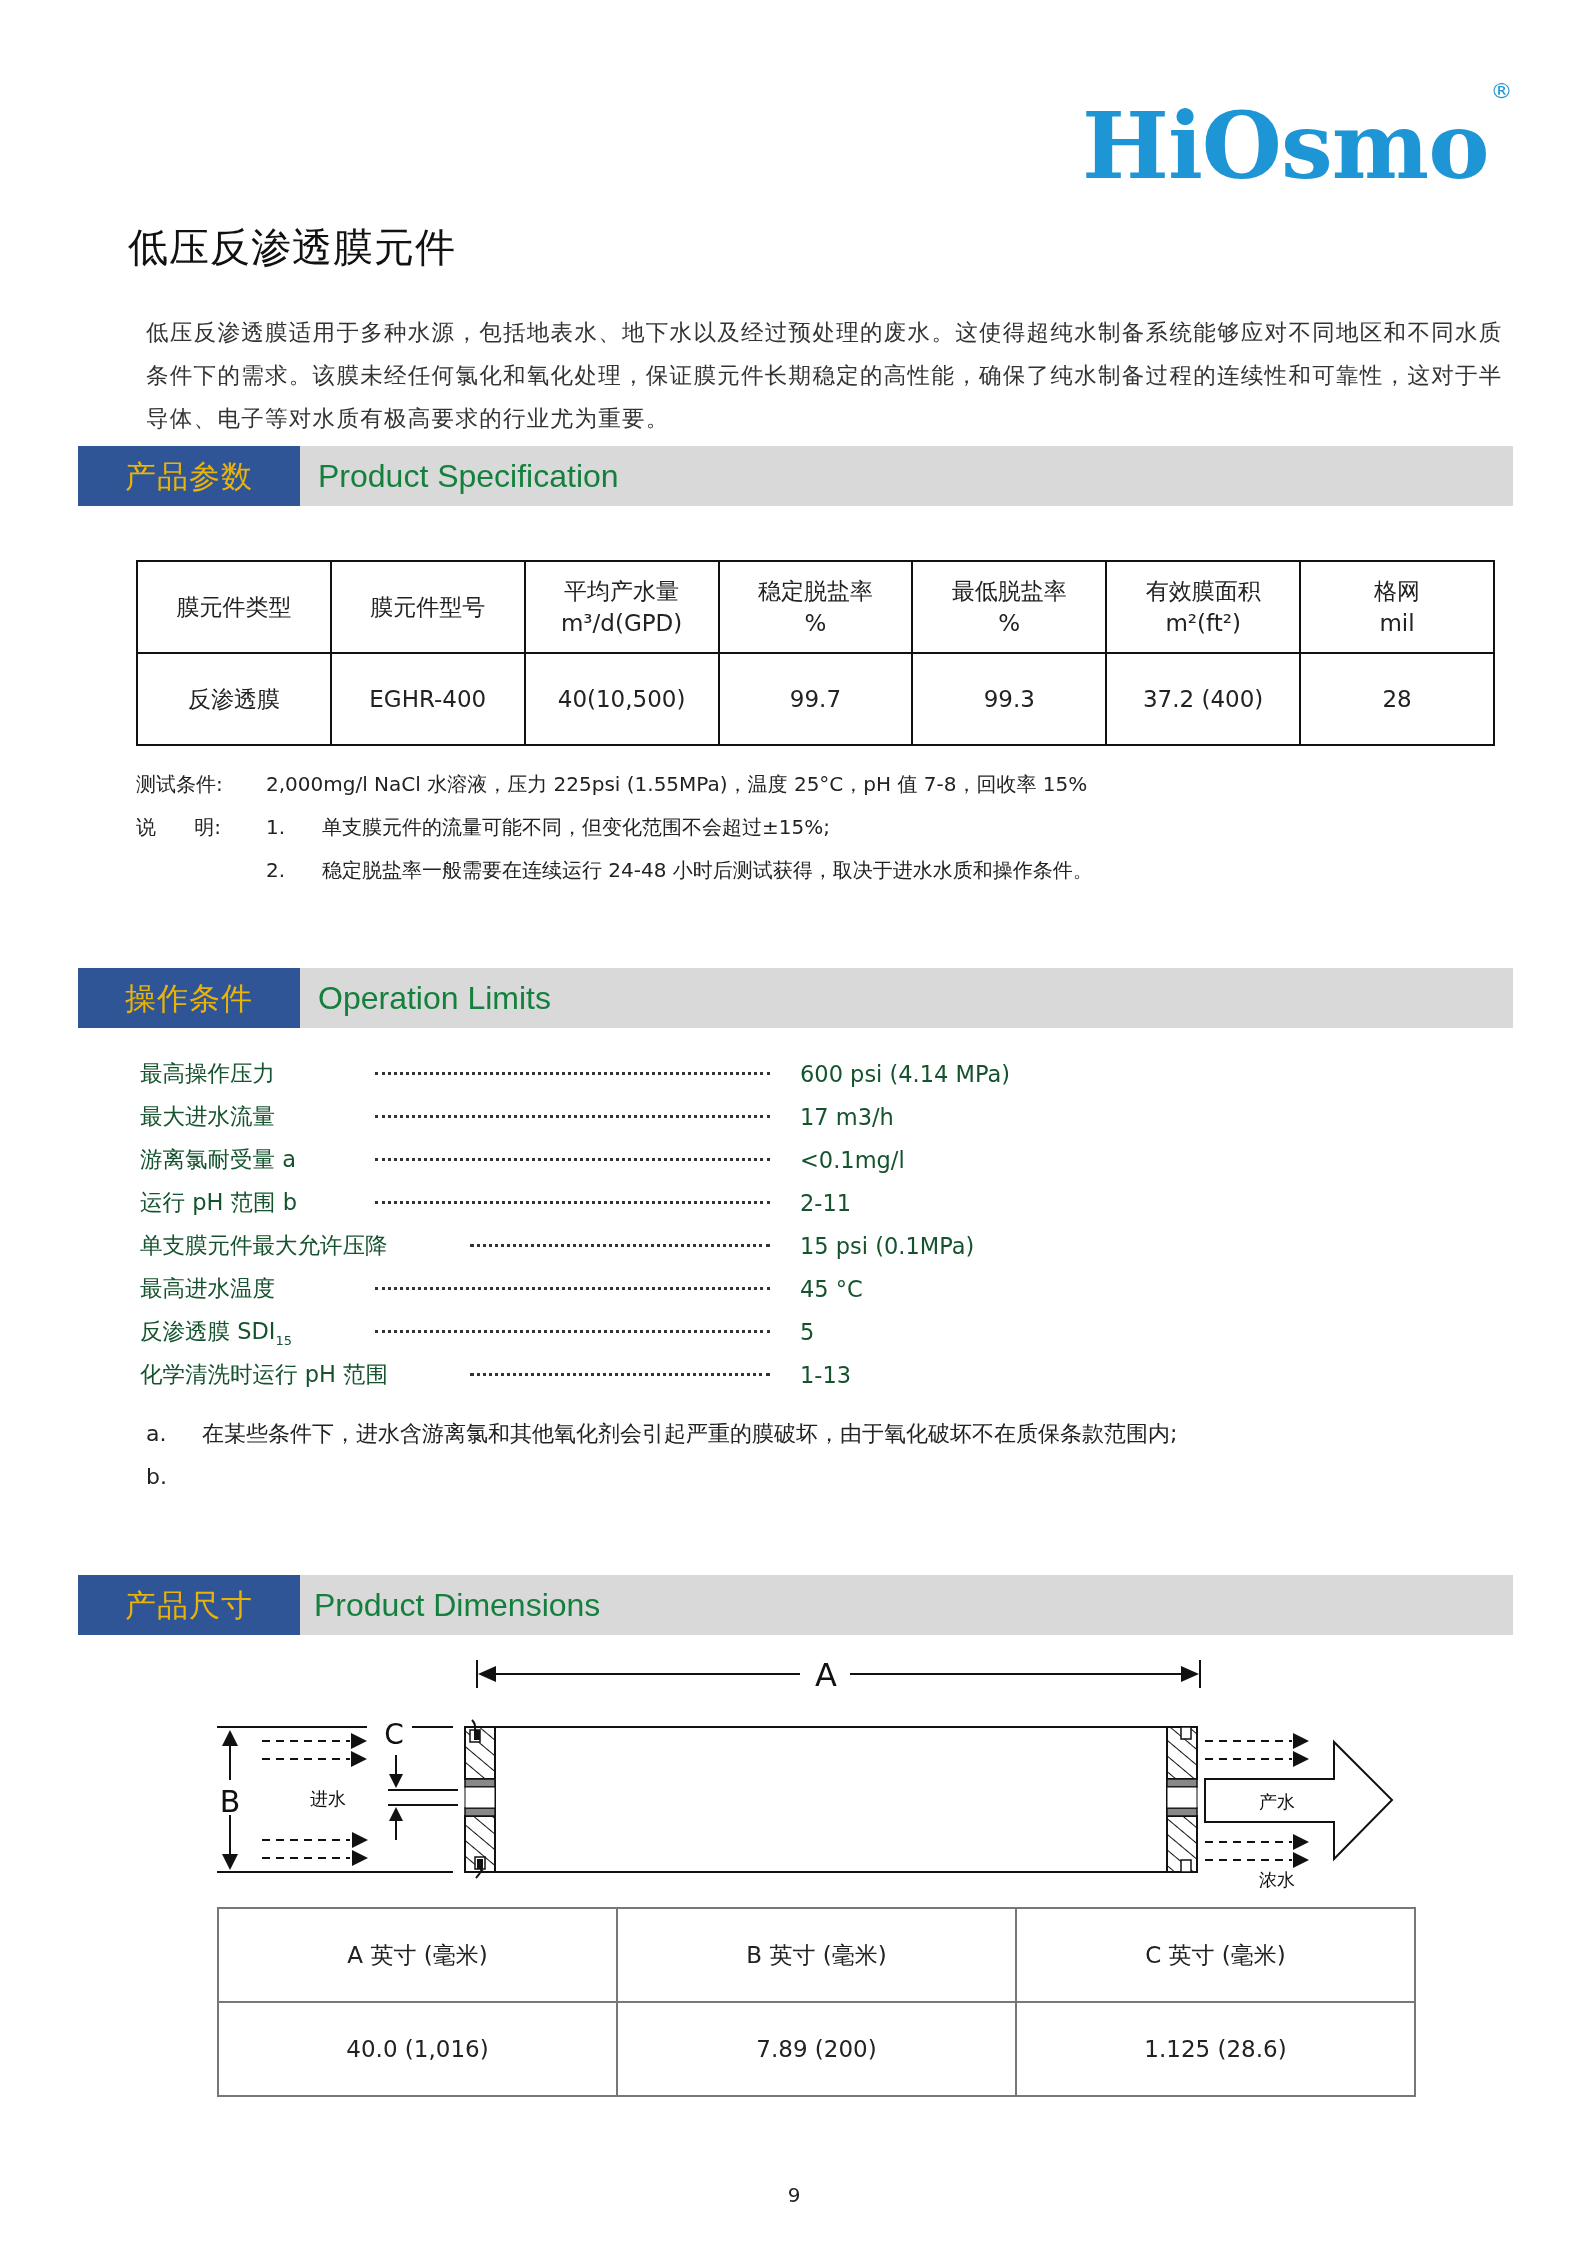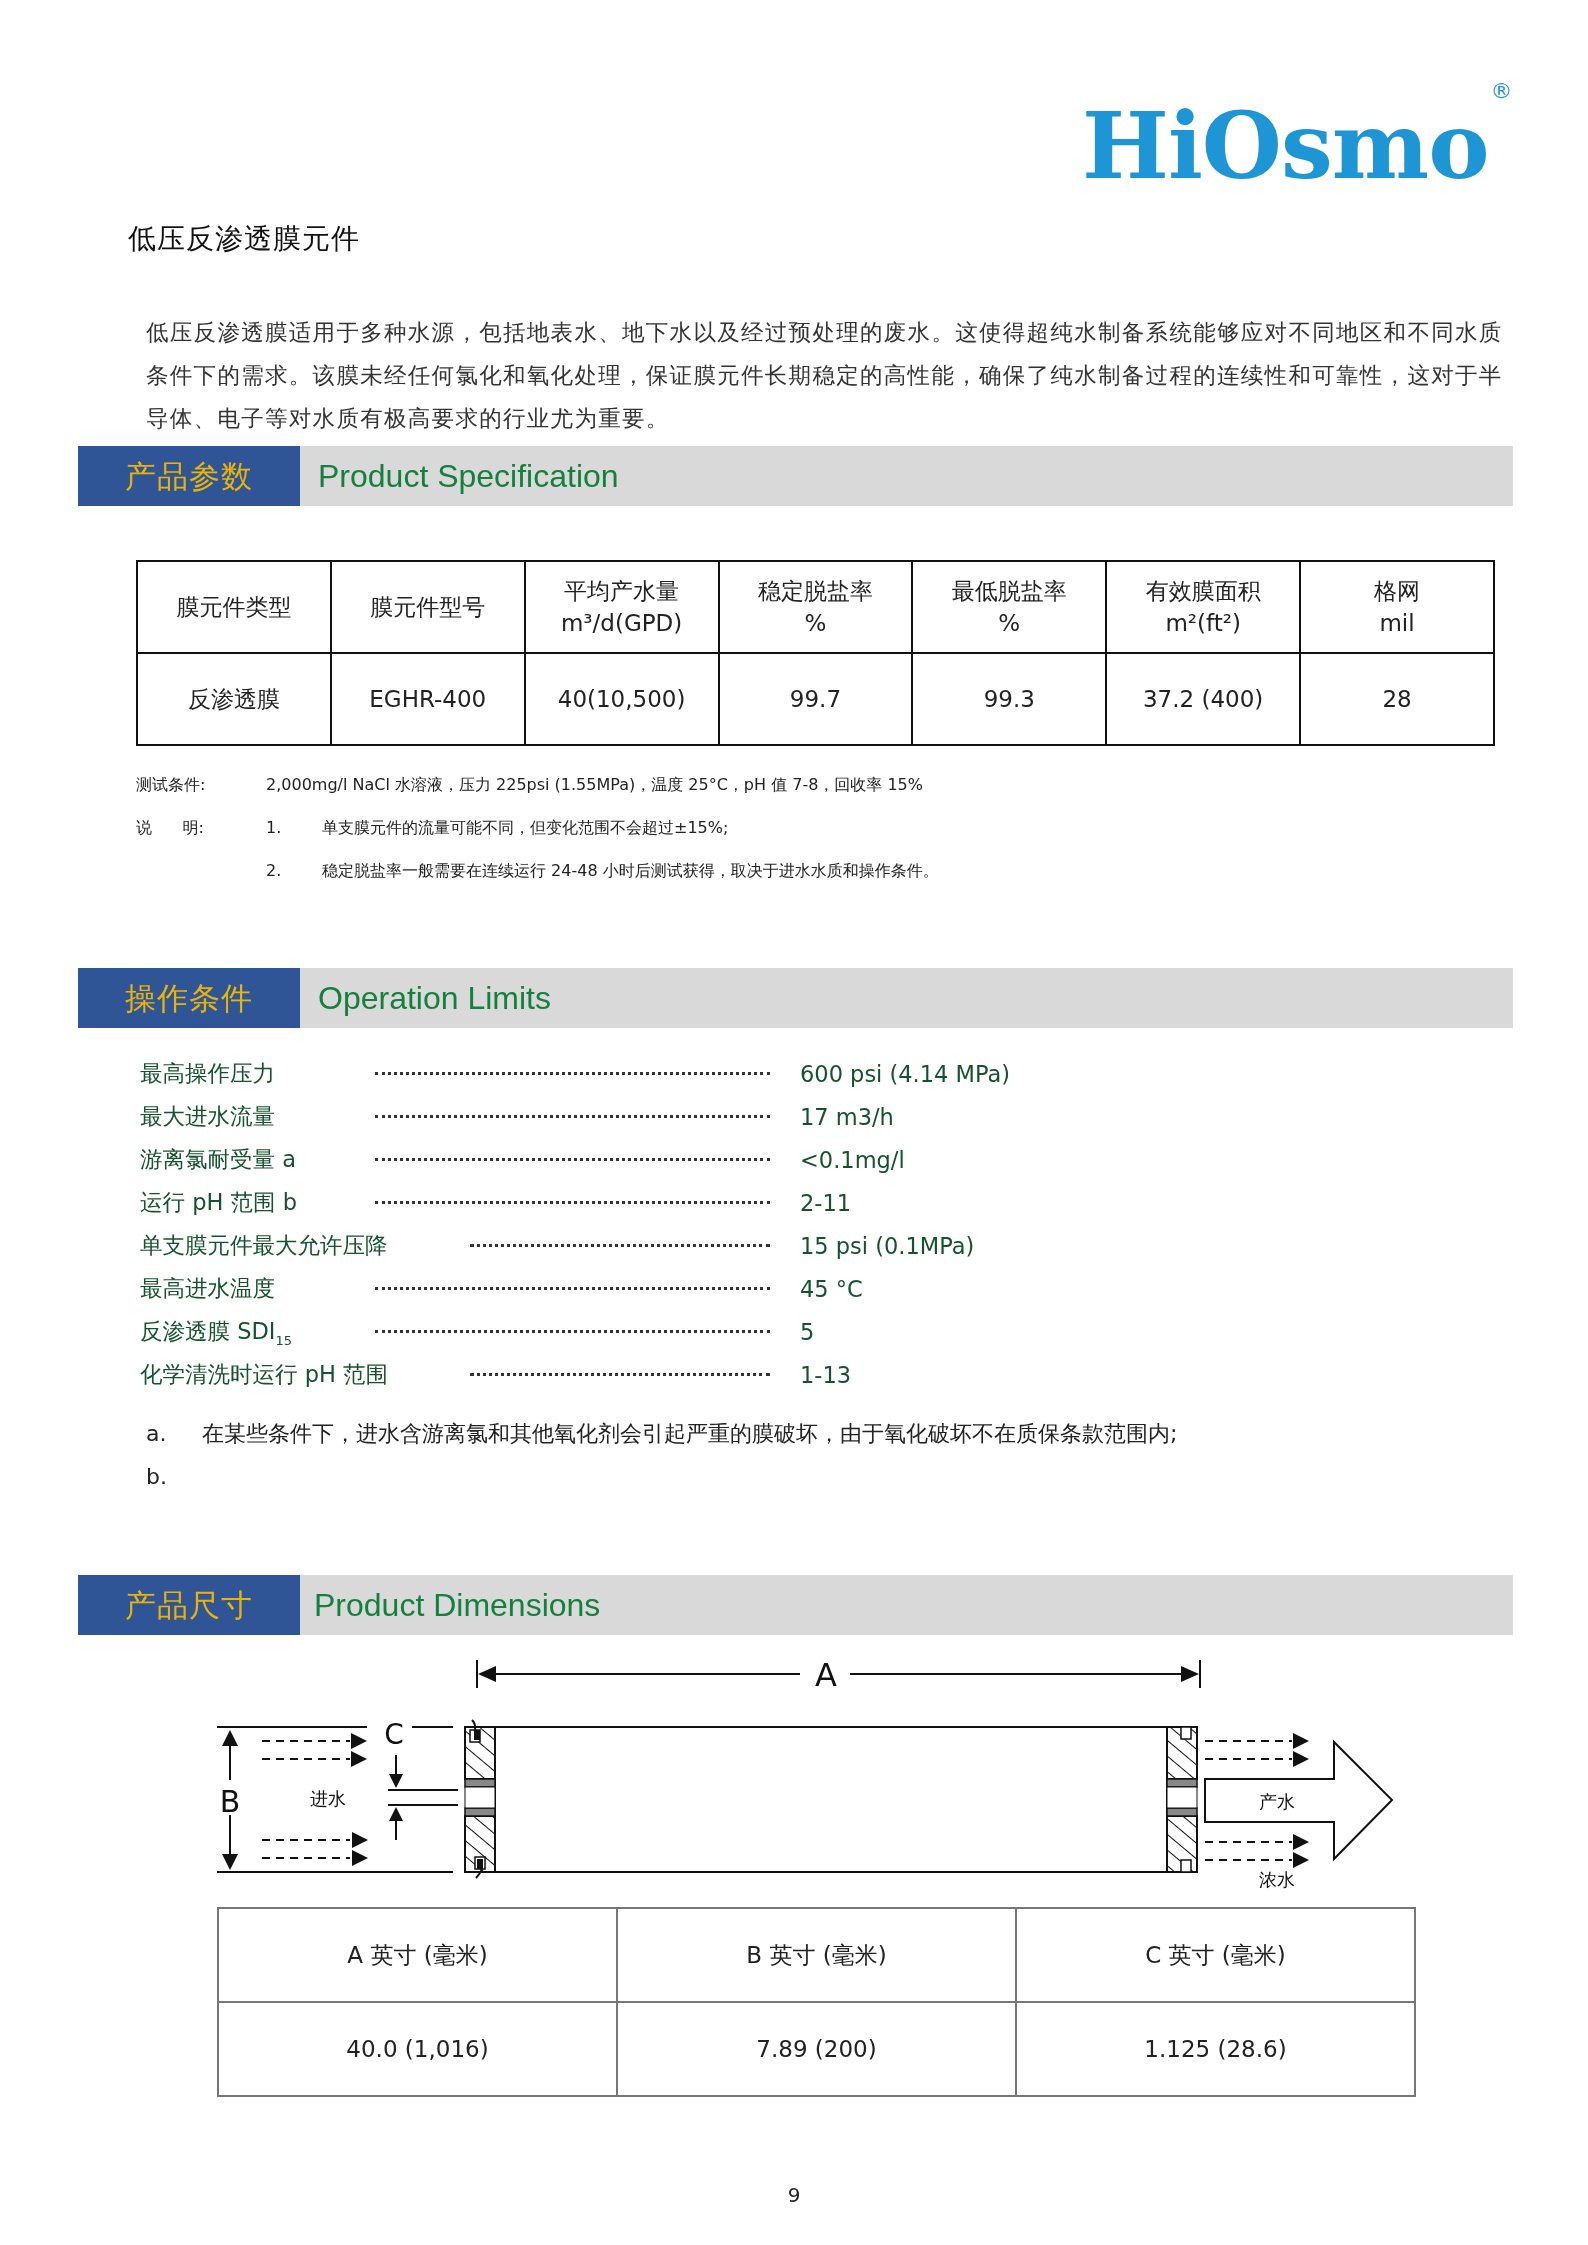--- a/index.html
+++ b/index.html
@@ -10,42 +10,42 @@
   .abs { position: absolute; }
 
   
   .logo {
     left: 1082px; top: 100px; font-family: "DejaVu Serif", "Liberation Serif", serif;
     font-weight: bold; font-size: 92px; letter-spacing: -1px; line-height: 1;
   }
   .logo sup { font-family: "DejaVu Sans", sans-serif; font-weight: normal; font-size: 22px;
     position: relative; top: -48px; margin-left: 2px; }
 
-  .page-title { left: 128px; top: 220px; font-size: 28px; font-weight: normal; color: #111; letter-spacing: 1px; margin: 0; }
+  .page-title { left: 128px; top: 220px; font-size: 40px; font-weight: normal; color: #111; letter-spacing: 1px; margin: 0; }
   .intro { left: 128px; top: 293px; width: 1380px; font-size: 22.5px; line-height: 43px; color: #333; letter-spacing: 1.3px; margin: 18px; }
 
   
   .sec-bar { left: 78px; width: 1435px; height: 60px; background: #d9d9d9; }
   .sec-bar .cn {
     position: absolute; left: 0; top: 0; height: 60px; width: 222px; background: #2f5597;
     color: #eab308; font-size: 31px; line-height: 60px; text-align: center; letter-spacing: 1px;
   }
   .sec-bar .en {
     position: absolute; left: 240px; top: 0; height: 60px; line-height: 60px;
     font-family: Liberation Sans, sans-serif; color: #15803d; font-size: 32px;
   }
 
   
   table.spec { border-collapse: collapse; left: 136px; top: 560px; width: 1359px; }
   table.spec td { border: 2px solid #111; text-align: center; vertical-align: middle;
     font-size: 23px; color: #222; padding: 0; width: 14.28%; }
   table.spec tr.head td { height: 90px; line-height: 32px; }
   table.spec tr.body td { height: 90px; }
 
-  .notes { left: 136px; top: 763px; font-size: 16px; line-height: 43px; color: #222; }
+  .notes { left: 136px; top: 763px; font-size: 20px; line-height: 43px; color: #222; }
   .notes .row { display: flex; }
   .notes .lbl { width: 130px; }
   .notes .num { width: 56px; }
 
   
   .ops { left: 140px; top: 1052px; width: 900px; }
   .ops .row { display: flex; align-items: center; height: 43px; font-size: 22.5px; color: #14532d; }
   .ops .label { flex: 0 0 auto; white-space: nowrap; }
   .ops .dots { flex: 1 1 auto; border-bottom: 3px dotted #333; margin: 0 30px 0 20px; height: 0; position: relative; top: 0px; }
   .ops .value { flex: 0 0 240px; white-space: nowrap; }

